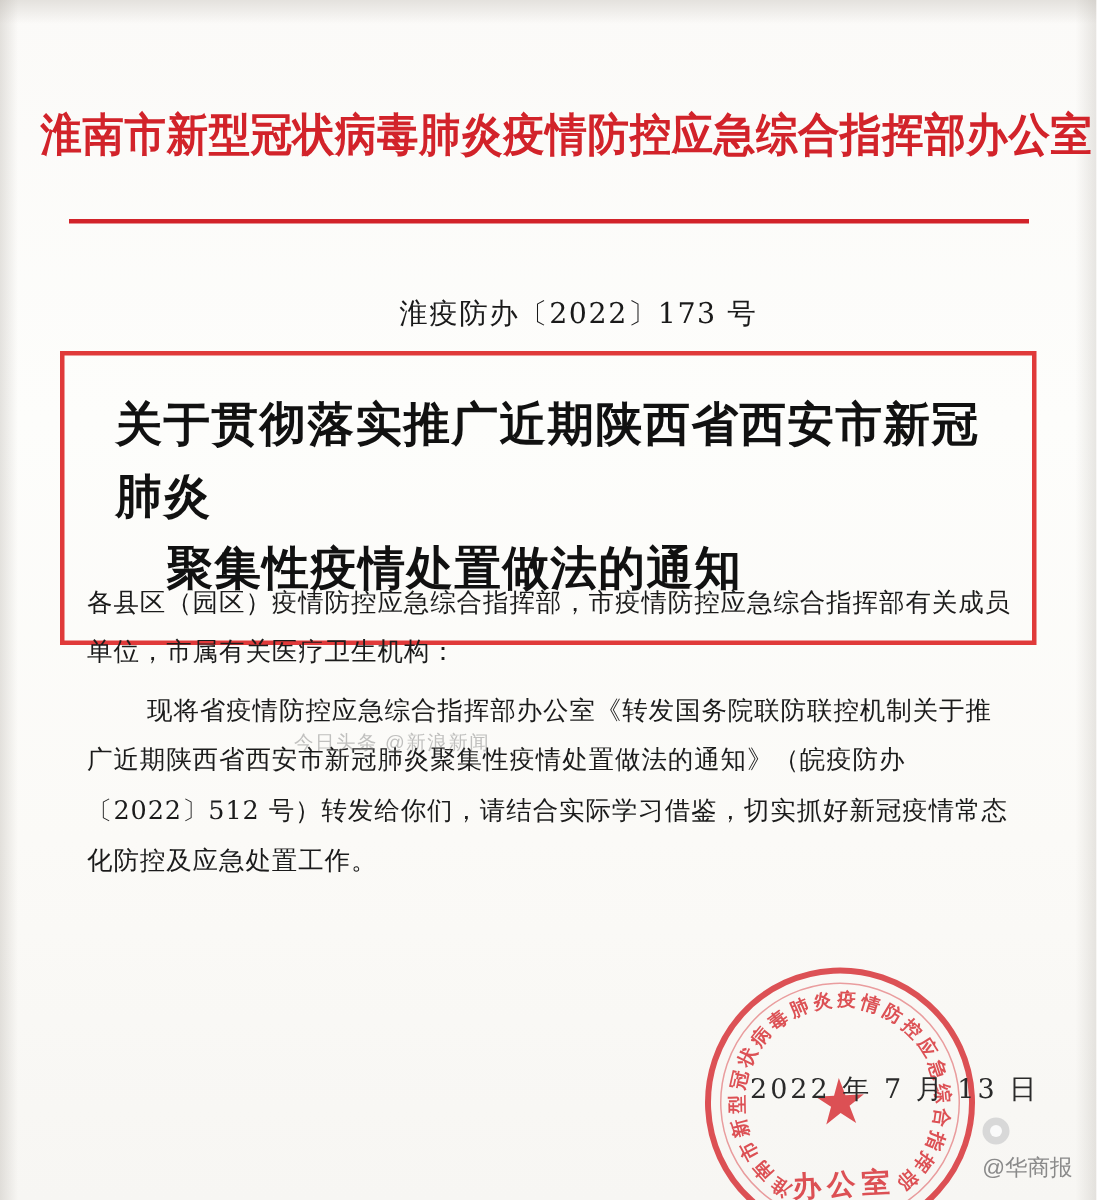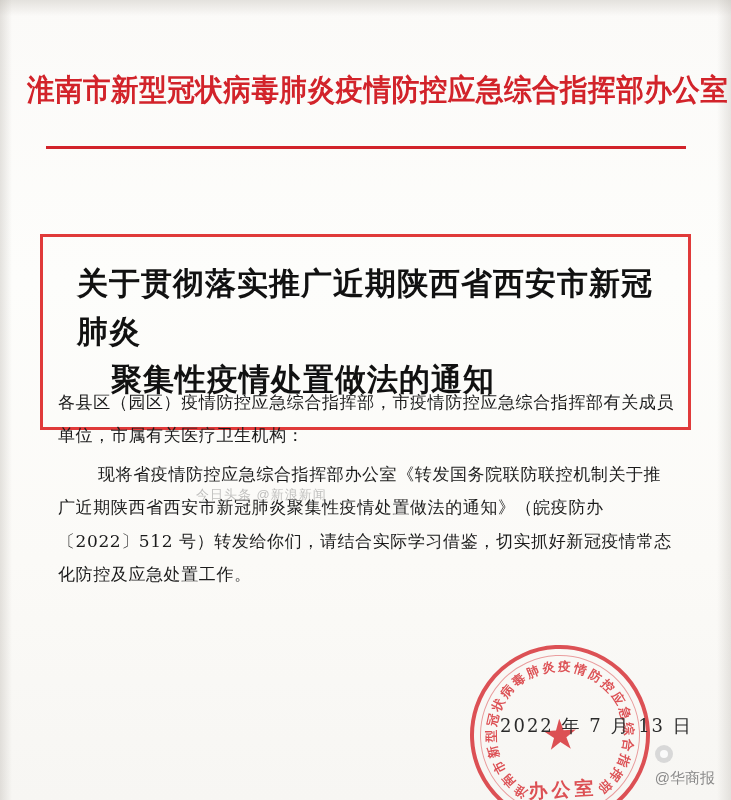--- a/index.html
+++ b/index.html
@@ -223,20 +223,21 @@
   <div class="paper-tint"></div>
   <div class="edge-shadow-top"></div>
   <div class="edge-shadow-left"></div>
   <div class="edge-shadow-right"></div>
 
   <div class="header">
     <div class="header-title">淮南市新型冠状病毒肺炎疫情防控应急综合指挥部办公室</div>
   </div>
   <div class="header-rule"></div>
 
+  <div class="doc-number">淮疫防办〔2022〕173 号</div>
 
   <div class="title-box">
     <div class="title-line">关于贯彻落实推广近期陕西省西安市新冠肺炎</div>
     <div class="title-line second">聚集性疫情处置做法的通知</div>
   </div>
 
   <div class="body-text">
     <p class="para">各县区（园区）疫情防控应急综合指挥部，市疫情防控应急综合指挥部有关成员单位，市属有关医疗卫生机构：</p>
     <p class="para indent">现将省疫情防控应急综合指挥部办公室《转发国务院联防联控机制关于推广近期陕西省西安市新冠肺炎聚集性疫情处置做法的通知》（皖疫防办〔2022〕512 号）转发给你们，请结合实际学习借鉴，切实抓好新冠疫情常态化防控及应急处置工作。</p>
   </div>

